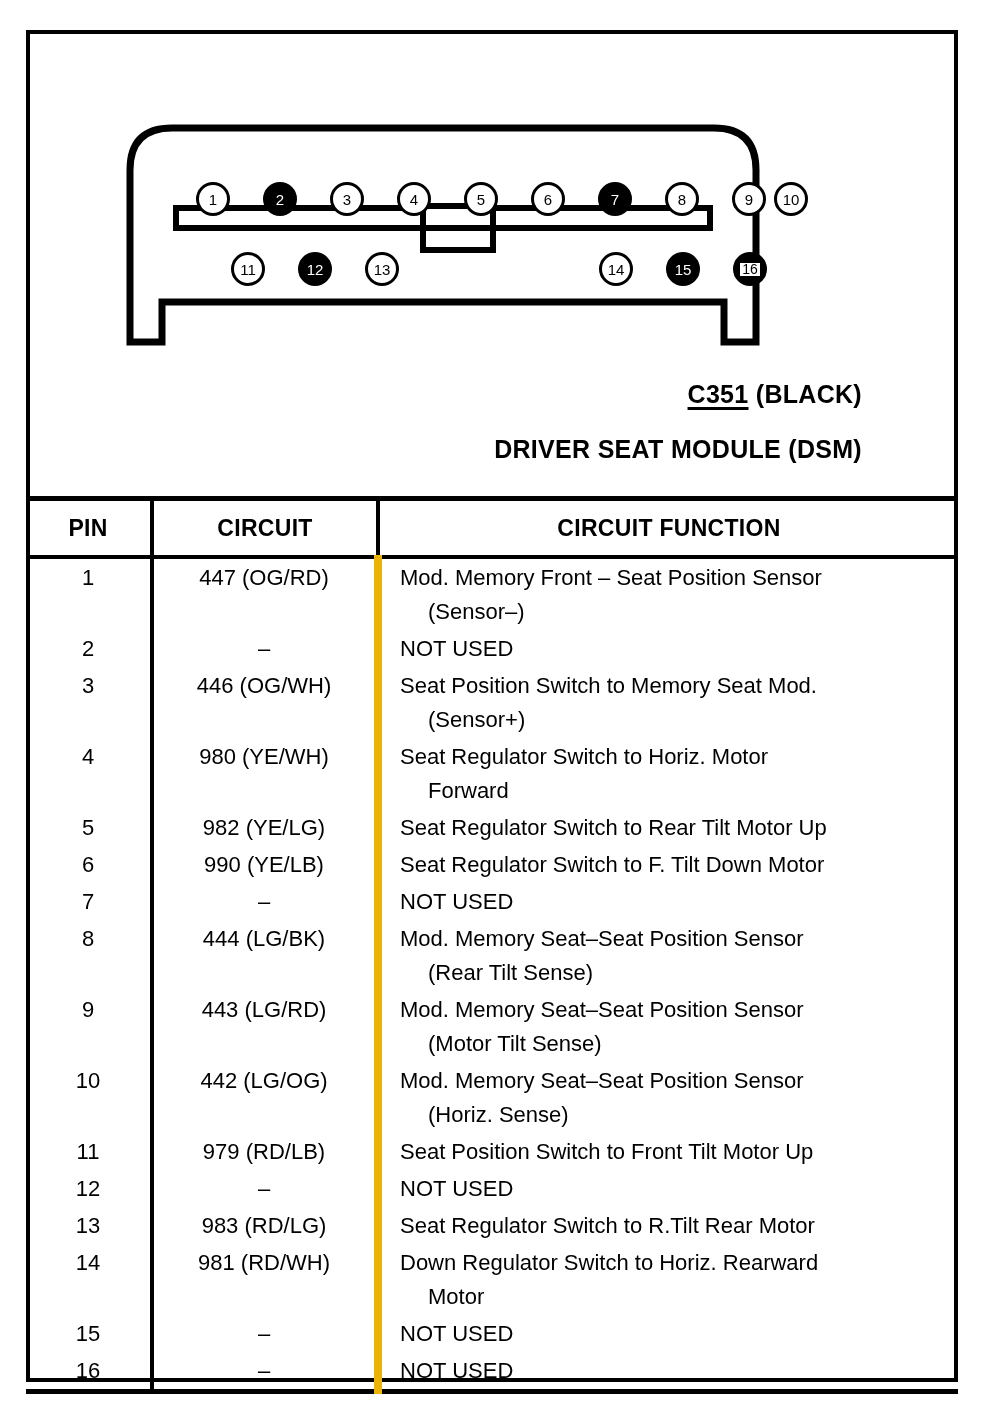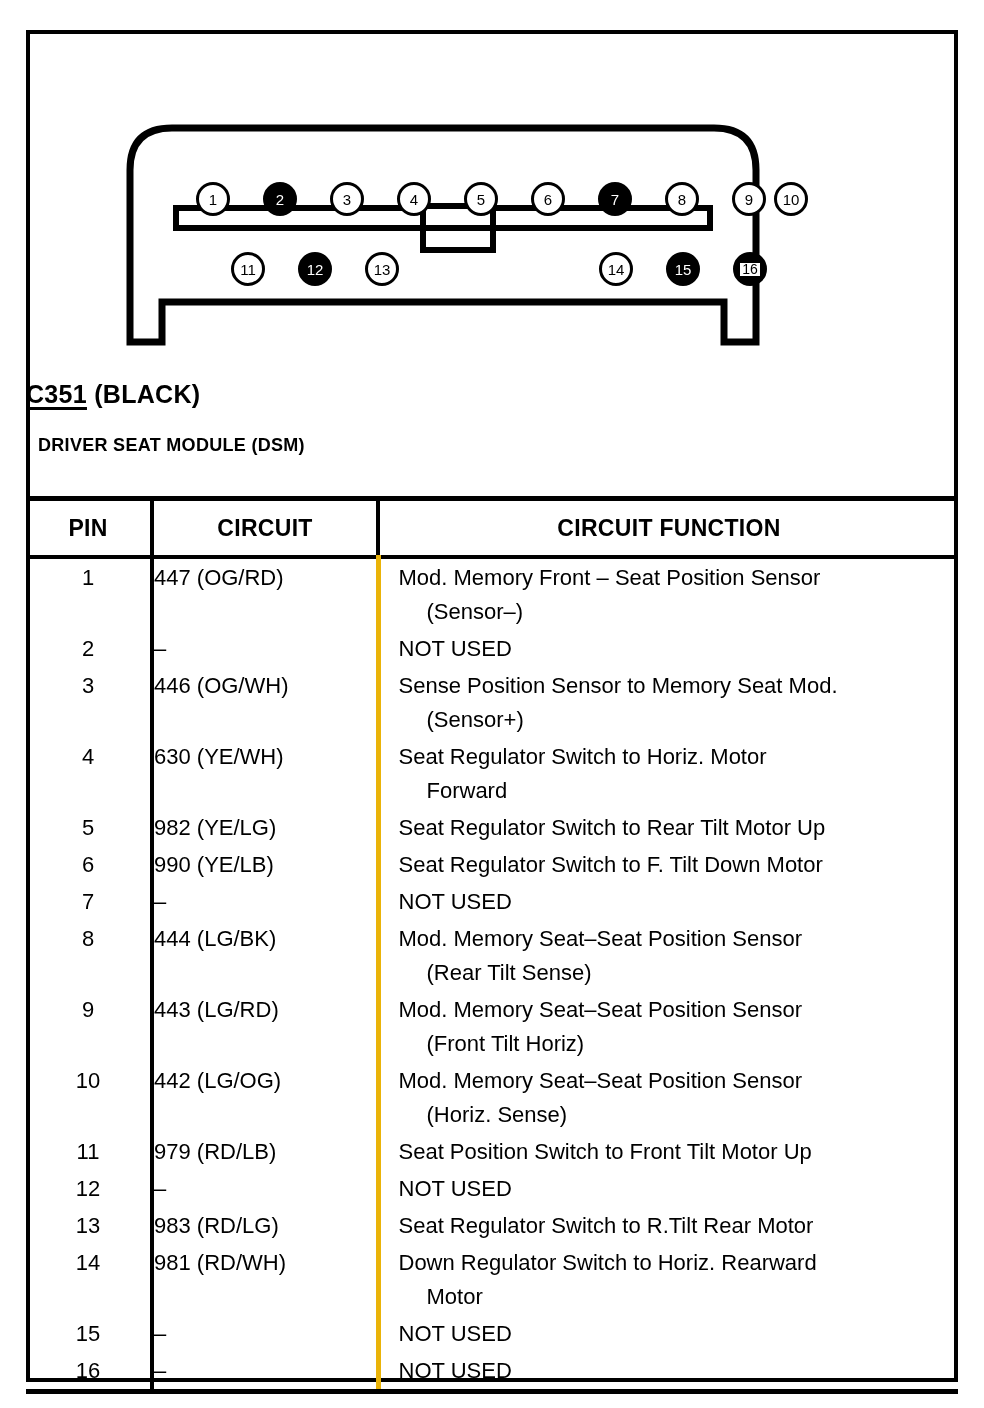--- a/index.html
+++ b/index.html
@@ -78,36 +78,36 @@
     font-size: 14px;
     display: block;
   }
 
   
   .title-block {
     position: absolute;
     left: 26px;
     top: 380px;
     width: 836px;
-    text-align: left;
+    text-align: right;
   }
   .title-line-1 {
     font-size: 25px;
     font-weight: bold;
     letter-spacing: 0.3px;
     margin-bottom: 26px;
     white-space: nowrap;
   }
   .title-line-1 .underlined {
     text-decoration: underline;
     text-underline-offset: 4px;
     text-decoration-thickness: 3px;
   }
   .title-line-2 {
-    font-size: 18px;
+    font-size: 25px;
     font-weight: bold;
     letter-spacing: 0.3px;
     white-space: nowrap;
     margin-left: 12px;
   }
 
   
   .pin-table-wrap {
     position: absolute;
     left: 26px;
@@ -142,21 +142,22 @@
     font-weight: 400;
     vertical-align: top;
     padding: 2px 0 1px 0;
     line-height: 34px;
   }
   table.pin-table tbody td.col-pin {
     text-align: center;
     border-right: 4px solid #000;
   }
   table.pin-table tbody td.col-circuit {
-    border-right: 5px solid #eab308;
+    text-align: center;
+    border-right: 8px solid #eab308;
     margin-top: 36px;
   }
   table.pin-table tbody td.col-func {
     text-align: left;
     padding-left: 18px;
   }
   table.pin-table tbody tr.last-row td {
     border-bottom: 5px solid #000;
   }
   .func-cont {
@@ -272,25 +273,25 @@
           <td class="col-func"><span>Mod. Memory Front – Seat Position Sensor</span><span class="func-cont">(Sensor–)</span></td>
         </tr>
         <tr>
           <td class="col-pin">2</td>
           <td class="col-circuit">–</td>
           <td class="col-func"><span>NOT USED</span></td>
         </tr>
         <tr>
           <td class="col-pin">3</td>
           <td class="col-circuit">446 (OG/WH)</td>
-          <td class="col-func"><span>Sense Position Sensor to Memory Seat Mod.</span><span class="func-cont">(Sensor+)</span></td>
+          <td class="col-func"><span>Seat Position Switch to Memory Seat Mod.</span><span class="func-cont">(Sensor+)</span></td>
         </tr>
         <tr>
           <td class="col-pin">4</td>
-          <td class="col-circuit">630 (YE/WH)</td>
+          <td class="col-circuit">980 (YE/WH)</td>
           <td class="col-func"><span>Seat Regulator Switch to Horiz. Motor</span><span class="func-cont">Forward</span></td>
         </tr>
         <tr>
           <td class="col-pin">5</td>
           <td class="col-circuit">982 (YE/LG)</td>
           <td class="col-func"><span>Seat Regulator Switch to Rear Tilt Motor Up</span></td>
         </tr>
         <tr>
           <td class="col-pin">6</td>
           <td class="col-circuit">990 (YE/LB)</td>
@@ -302,21 +303,21 @@
           <td class="col-func"><span>NOT USED</span></td>
         </tr>
         <tr>
           <td class="col-pin">8</td>
           <td class="col-circuit">444 (LG/BK)</td>
           <td class="col-func"><span>Mod. Memory Seat–Seat Position Sensor</span><span class="func-cont">(Rear Tilt Sense)</span></td>
         </tr>
         <tr>
           <td class="col-pin">9</td>
           <td class="col-circuit">443 (LG/RD)</td>
-          <td class="col-func"><span>Mod. Memory Seat–Seat Position Sensor</span><span class="func-cont">(Front Tilt Horiz)</span></td>
+          <td class="col-func"><span>Mod. Memory Seat–Seat Position Sensor</span><span class="func-cont">(Motor Tilt Sense)</span></td>
         </tr>
         <tr>
           <td class="col-pin">10</td>
           <td class="col-circuit">442 (LG/OG)</td>
           <td class="col-func"><span>Mod. Memory Seat–Seat Position Sensor</span><span class="func-cont">(Horiz. Sense)</span></td>
         </tr>
         <tr>
           <td class="col-pin">11</td>
           <td class="col-circuit">979 (RD/LB)</td>
           <td class="col-func"><span>Seat Position Switch to Front Tilt Motor Up</span></td>

